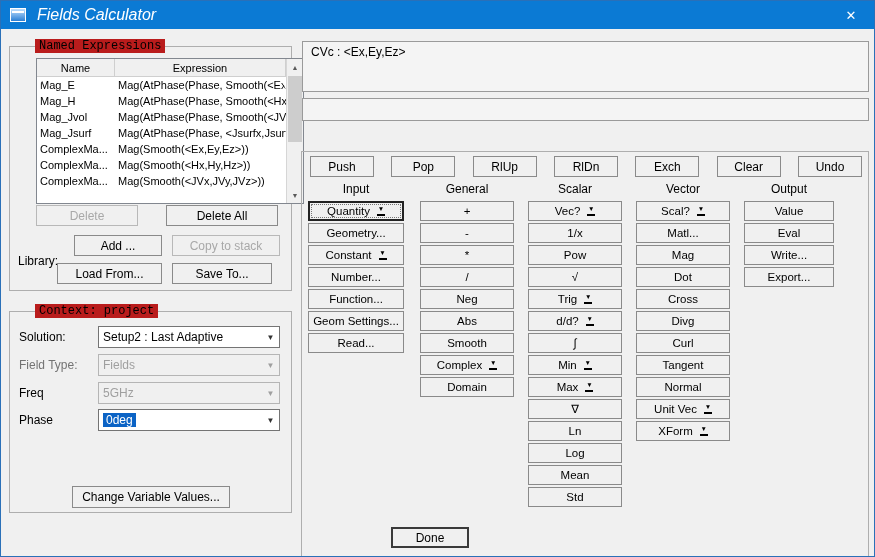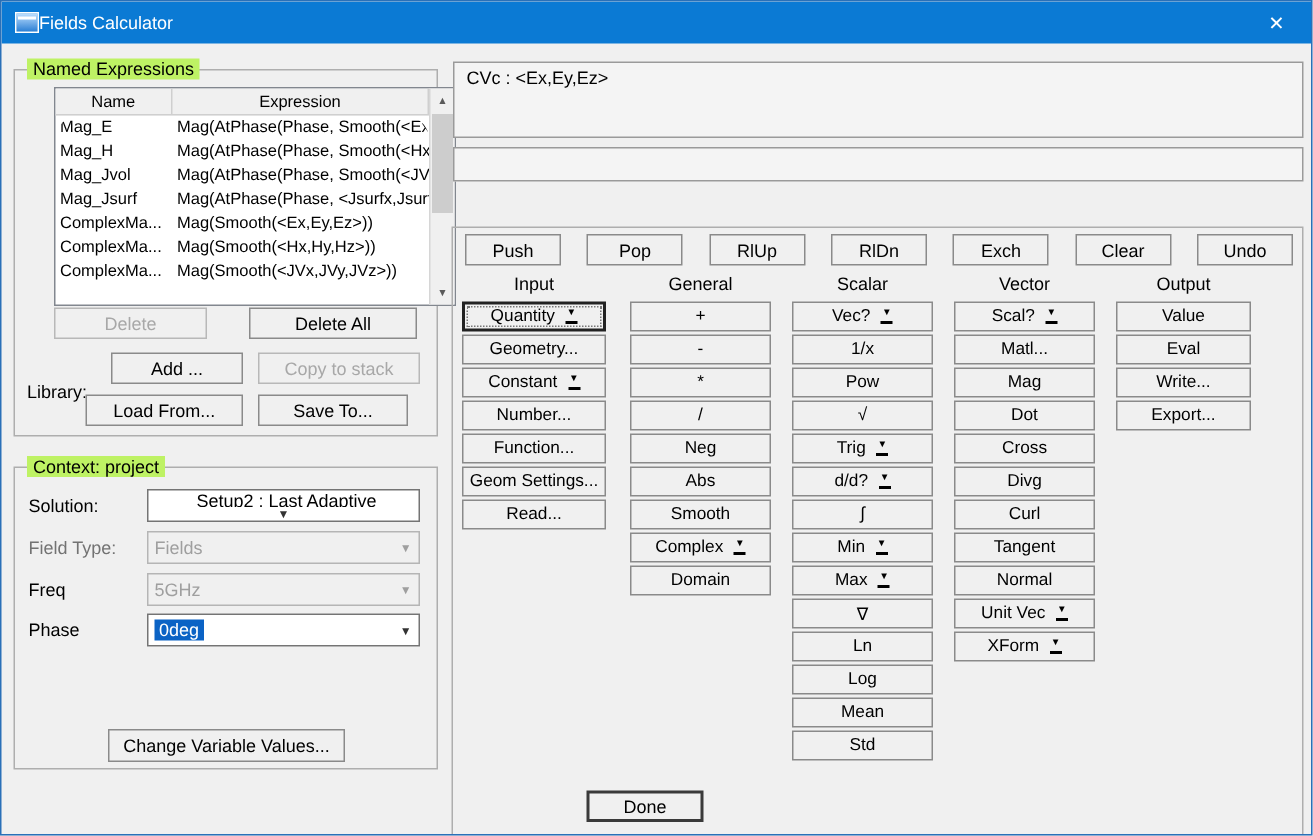--- a/index.html
+++ b/index.html
@@ -6,26 +6,26 @@
   html, body { width:875px; height:557px; }
   body {
     position:relative; background:#f0f0f0; overflow:hidden;
     font-family:"Liberation Sans", sans-serif; font-size:12px; color:#000;
     border:1px solid #2a70b8;
   }
   
   .titlebar { position:absolute; top:0; left:0; width:100%; height:28px; background:#0b7ad4; display:flex; align-items:center; color:#fff; }
   .app-icon { width:16px; height:14px; margin-left:9px; border:1px solid #fff; background:linear-gradient(#bfe0ff,#2b7fd4); position:relative; flex:none; }
   .app-icon::before { content:""; position:absolute; left:1px; top:2px; right:1px; height:2px; background:#fff; }
-  .titlebar .title { margin-left:0; font-size:12px; }
+  .titlebar .title { margin-left:11px; font-size:16px;font-style:italic; }
   .close-btn { margin-left:auto; width:46px; height:28px; display:flex; align-items:center; justify-content:center; font-size:13px; cursor:default; }
 
   
   .groupbox { position:absolute; border:1px solid #aeaeae; }
-  .gb-label { position:absolute; top:-8px; left:8px; background:#bef264; padding:0 4px; font-size:12px; white-space:nowrap; }
+  .gb-label { position:absolute; top:-8px; left:25px; background:#b91c1c; padding:0 4px; font-size:12px; white-space:nowrap;font-family:Liberation Mono, monospace; }
 
   
   .btn { position:absolute; background:#f0f0f0; border:1px solid #8a8a8a; display:flex; align-items:center; justify-content:center; font-size:12px; white-space:nowrap; overflow:hidden; cursor:default; }
   .btn.disabled { color:#a8a8a8; border-color:#b8b8b8; }
   .btn.default { border:2px solid #3a3a3a; }
 
   
   .ne-table { position:absolute; left:6px; top:11px; width:268px; height:146px; background:#fff; border:1px solid #82878f; display:flex; font-size:11px;margin-left:20px; }
   .ne-grid { flex:1; display:flex; flex-direction:column; overflow:hidden; }
   .ne-header { display:flex; height:18px; background:#f0f0f0; border-bottom:1px solid #cfcfcf; flex:none; }
@@ -150,21 +150,21 @@
   </div>
   <div class="btn" style="left:162px; top:216px; width:100px; height:21px;">
     <span>Save To...</span>
   </div>
 </div>
 
 <div class="groupbox" style="left:8px; top:310px; width:283px; height:202px;">
   <div class="gb-label">Context: project</div>
 
   <div class="field-label" style="top:18px;">Solution:</div>
-  <div class="combo" style="top:14px;flex-direction:column;">
+  <div class="combo" style="top:14px;">
     <div class="value">Setup2 : Last Adaptive</div>
     <div class="arrow">▼</div>
   </div>
 
   <div class="field-label dim" style="top:46px;">Field Type:</div>
   <div class="combo disabled" style="top:42px;">
     <div class="value">Fields</div>
     <div class="arrow">▼</div>
   </div>
 

